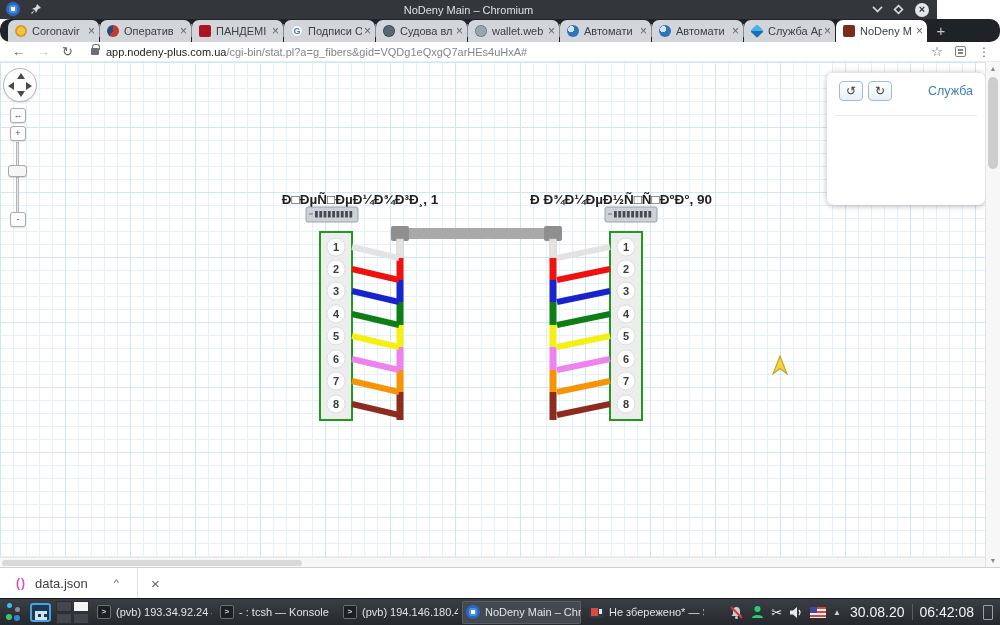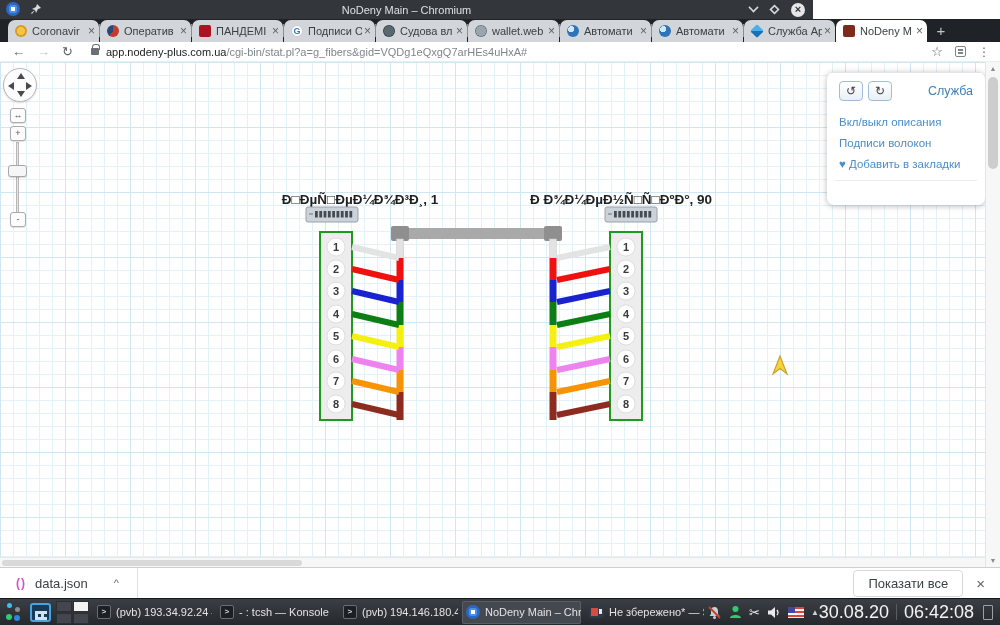--- a/index.html
+++ b/index.html
@@ -1,31 +1,31 @@
 <!DOCTYPE html>
 <html><head>
 <meta charset="utf-8">
 <style>
   * { margin:0; padding:0; box-sizing:border-box; }
   html,body { width:1000px; height:625px; overflow:hidden; font-family:"Liberation Sans", sans-serif; background:#fff; }
   .abs { position:absolute; }
 
   
-  .titlebar { position:absolute; left:0; top:0; width:813px; height:19px; background:#33373c; display:flex; align-items:center; z-index:30; }
+  .titlebar { position:absolute; left:0; top:0; width:937px; height:19px; background:#33373c; display:flex; align-items:center; z-index:30; }
   .chromium-logo { position:absolute; left:6px; top:2px; width:14px; height:14px; border-radius:50%;
     background:radial-gradient(circle at 50% 50%, #ffffff 0 2.5px, #4a8fe2 2.5px 4.5px, #2b67c5 4.5px 7px); }
   .pin-icon { position:absolute; left:30px; top:3px; width:12px; height:12px; }
   .win-title { position:absolute; left:0; width:100%; text-align:center; font-size:11px; color:#dde0e3; }
   .winbtns { position:absolute; right:8px; top:0; height:19px; display:flex; align-items:center; gap:12px; }
   .wb-min { width:9px; height:9px; border-right:2px solid #d7dadc; border-bottom:2px solid #d7dadc; transform:rotate(45deg) scale(.8); margin-top:-4px; }
   .wb-max { width:9px; height:9px; border:2px solid #d7dadc; transform:rotate(45deg) scale(.8); }
   .wb-close { width:14px; height:14px; border-radius:50%; background:#e4e6e8; color:#2e3338; font-size:11px; line-height:13px; text-align:center; font-weight:bold; }
 
   
-  .tabstrip { position:absolute; left:0; top:19px; width:1000px; height:23px; background:#1f2226; display:flex; align-items:flex-end; padding-left:8px; z-index:29; }
+  .tabstrip { position:absolute; left:0; top:19px; width:1000px; height:23px; background:#1f2226; display:flex; align-items:flex-end; padding-left:8px; z-index:29;border-radius:10px; }
   .tab { width:91px; height:22px; background:#d2d5d9; border-radius:7px 7px 0 0; display:flex; align-items:center; padding:0 4px 0 7px; margin-right:1px; font-size:11px; color:#3c4043; position:relative; flex:none; }
   .tab.active { background:#ffffff; }
   .tab:not(.active):not(:first-child)::before { content:''; position:absolute; left:-1px; top:4px; width:1px; height:13px; background:#888d93; }
   .tab-label { flex:1; overflow:hidden; white-space:nowrap; }
   .tab-close { font-size:12px; color:#5f6368; margin-left:2px; line-height:1; }
   .favicon { width:12px; height:12px; margin-right:5px; flex:none; border-radius:2px; }
   .fav-virus { background:radial-gradient(circle,#f6c445 0 4px,#d99a23 4px); border-radius:50%; }
   .fav-target { background:conic-gradient(#c23b2e 0 60%, #274a7a 60% 100%); border-radius:50%; }
   .fav-red-badge { background:#a91420; }
   .fav-blue-g { background:#fff; border-radius:50%; border:1px solid #ccc; color:#3a76c4; font:bold 9px/10px "Liberation Sans",sans-serif; text-align:center; }
@@ -117,21 +117,21 @@
   .konsole-ic { width:14px; height:14px; background:#1c1f23; border:1px solid #6a6e73; border-radius:2px; color:#cfd2d6; font:bold 8px/12px "Liberation Mono",monospace; text-align:center; flex:none; }
   .chromium-ic { width:14px; height:14px; border-radius:50%; flex:none;
     background:radial-gradient(circle at 50% 50%, #ffffff 0 2.5px, #4a8fe2 2.5px 4.5px, #2b67c5 4.5px 7px); }
   .screen-ic { width:15px; height:12px; background:#2c3a4a; border-radius:2px; position:relative; flex:none; }
   .screen-ic::before { content:''; position:absolute; left:2px; top:2px; width:7px; height:8px; background:#d84b3f; }
   .screen-ic::after { content:''; position:absolute; right:2px; top:3px; width:3px; height:5px; background:#e8e8e8; }
   .tray { display:flex; align-items:center; gap:7px; margin-left:auto; }
   .tray-caret { color:#cfd3d7; font-size:8px; }
   .flag-ic { width:16px; height:11px; background:repeating-linear-gradient(#e04438 0 2px,#f5f5f5 2px 4px); position:relative; flex:none; }
   .flag-ic::before { content:''; position:absolute; left:0; top:0; width:7px; height:6px; background:#3b4a9e; }
-  .clock { display:flex; align-items:center; color:#f2f2f2; font-size:18px; }
+  .clock { display:flex; align-items:center; margin-left:9px; color:#f2f2f2; font-size:14px; }
   .clock .sep { width:1px; height:16px; background:#5a5e63; margin:0 7px; }
   .show-desktop { width:10px; height:15px; border:1px solid #9aa0a5; border-radius:1px; margin:0 3px 0 9px; flex:none; }
   .scissors { color:#e8eaec; font-size:13px; line-height:1; }
 </style>
 </head>
 <body>
 
 <div class="titlebar">
   <div class="chromium-logo"></div>
   <svg class="pin-icon" viewBox="0 0 12 12">
@@ -359,25 +359,20 @@
       </g>
     </svg>
 
   <div class="ops-panel">
     <div class="ops-tabline"></div>
     <div class="ops-row">
       <span class="hist-btn">↺</span>
       <span class="hist-btn">↻</span>
       <span class="hist-link">Служба</span>
     </div>
-    <div class="ops-links">
-        <div class="ops-link">Вкл/выкл описания</div>
-        <div class="ops-link">Подписи волокон</div>
-        <div class="ops-link">♥ Добавить в закладки</div>
-      </div>
     <div class="ops-divider"></div>
   </div>
 
   <svg class="pointer-cursor" width="18" height="24">
     <polygon points="8,1 15,19 8,13.5 1,19" fill="#f4d33b" stroke="#c9a22e" stroke-width="1.2"></polygon>
   </svg>
 </div>
 
 <div class="vscroll">
   <div class="vs-arrow">▲</div>
@@ -386,21 +381,20 @@
 </div>
 <div class="hscroll">
   <div class="hs-thumb"></div>
 </div>
 
 <div class="dlbar">
   <span class="json-ic">()</span>
   <span class="dl-name">data.json</span>
   <span class="dl-caret">^</span>
   <span class="dl-divider"></span>
-  <button class="dl-showall">Показати все</button>
   <span class="dl-close">×</span>
 </div>
 
 <div class="taskbar">
   <div class="launcher">
     <i style="left:3px;top:2px;width:5px;height:5px;background:#35c1f1;"></i>
     <i style="left:11px;top:6px;width:5px;height:5px;background:#8a8f94;"></i>
     <i style="left:2px;top:13px;width:6px;height:6px;background:#2ecc71;"></i>
     <i style="left:10px;top:14px;width:6px;height:6px;background:#2e86de;"></i>
   </div>

